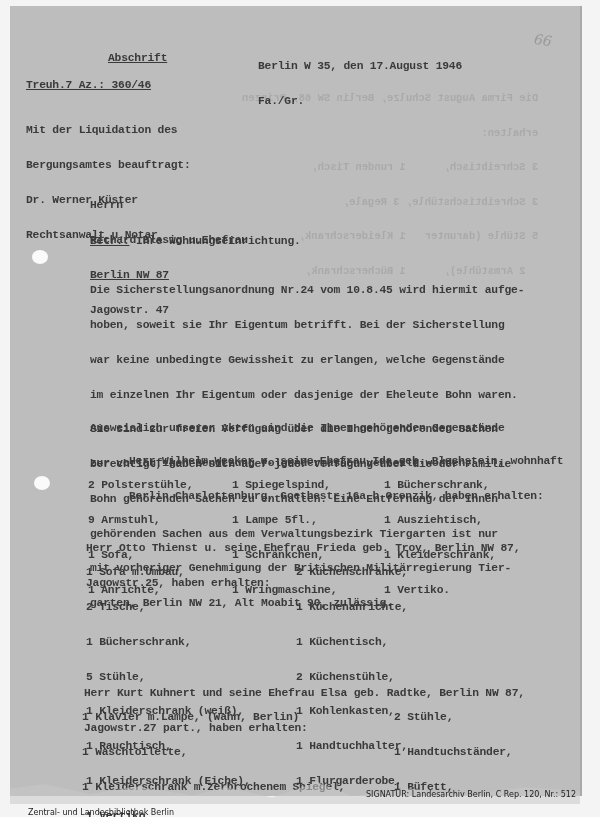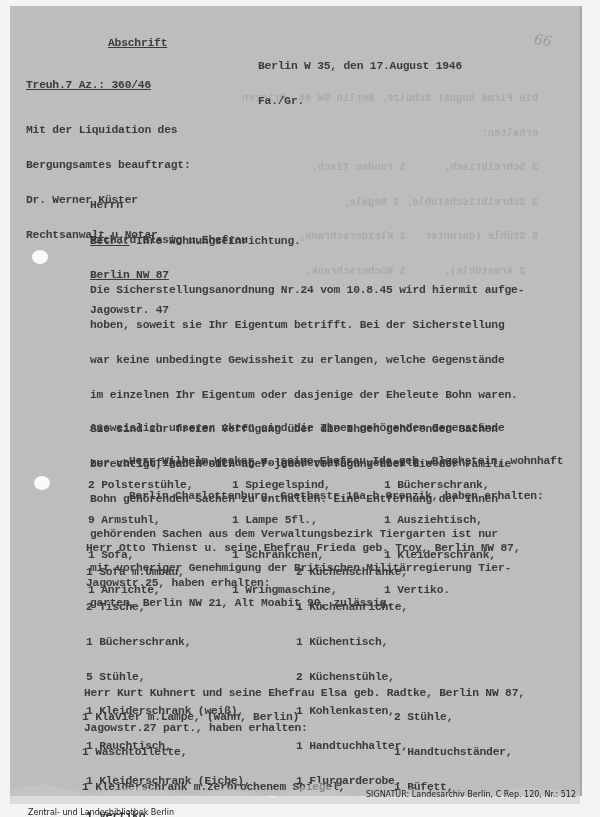--- a/index.html
+++ b/index.html
@@ -51,21 +51,21 @@
     <div>Die Firma August Schulze, Berlin SW 68, Prinzen</div>
     <div>erhalten:</div>
     <div>3 Schreibtisch,      1 runden Tisch,</div>
     <div>3 Schreibtischstühle, 3 Regale,</div>
     <div>5 Stühle (darunter   1 Kleiderschrank,</div>
     <div>  2 Armstühle),      1 Bücherschrank,</div>
   </div>
 
   <div class="corner-mark">66</div>
 
-  <div class="t u" style="left:98px; top:32px;text-align:right;">Abschrift</div>
+  <div class="t u" style="left:98px; top:47px;text-align:right;">Abschrift</div>
   <div class="t" style="left:248px; top:32px;">
     <div>Berlin W 35, den 17.August 1946</div>
     <div>Fa./Gr.</div>
   </div>
 
   <div class="t u" style="left:16px; top:74px;">Treuh.7 Az.: 360/46</div>
 
   <div class="t" style="left:16px; top:96px;">
     <div>Mit der Liquidation des</div>
     <div>Bergungsamtes beauftragt:</div>

